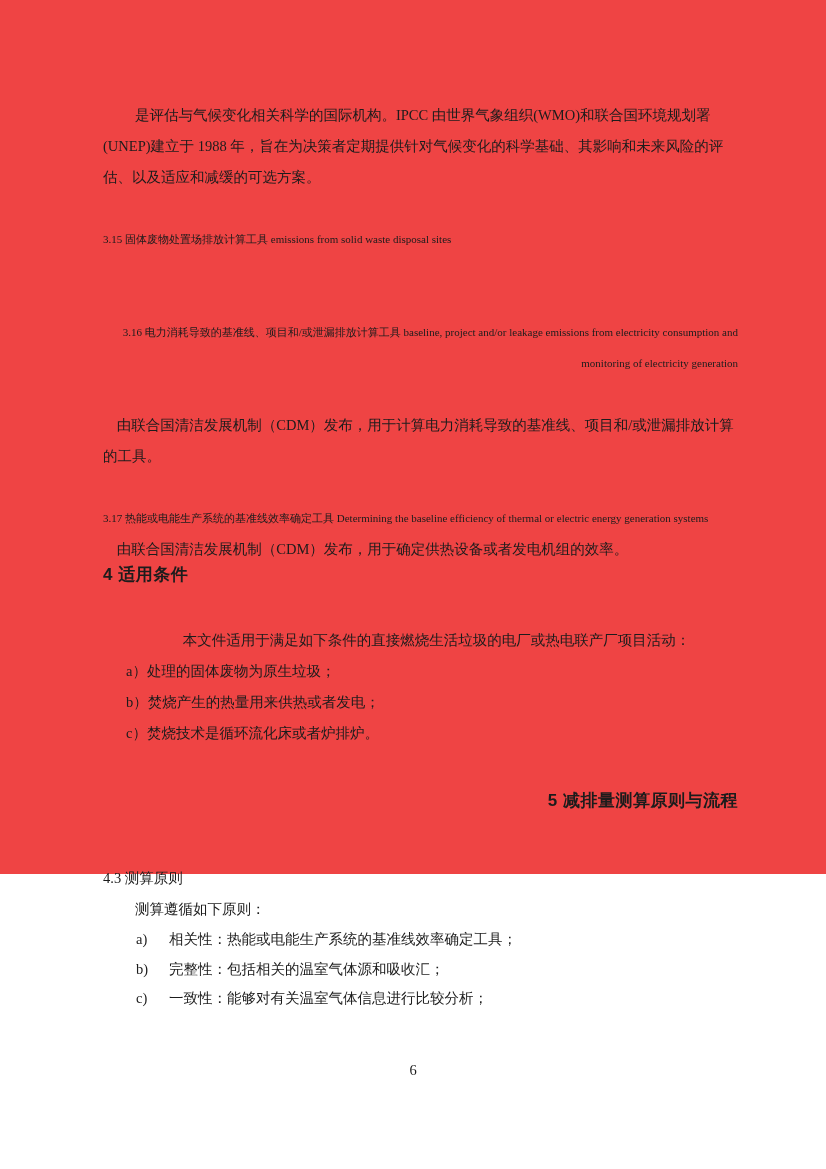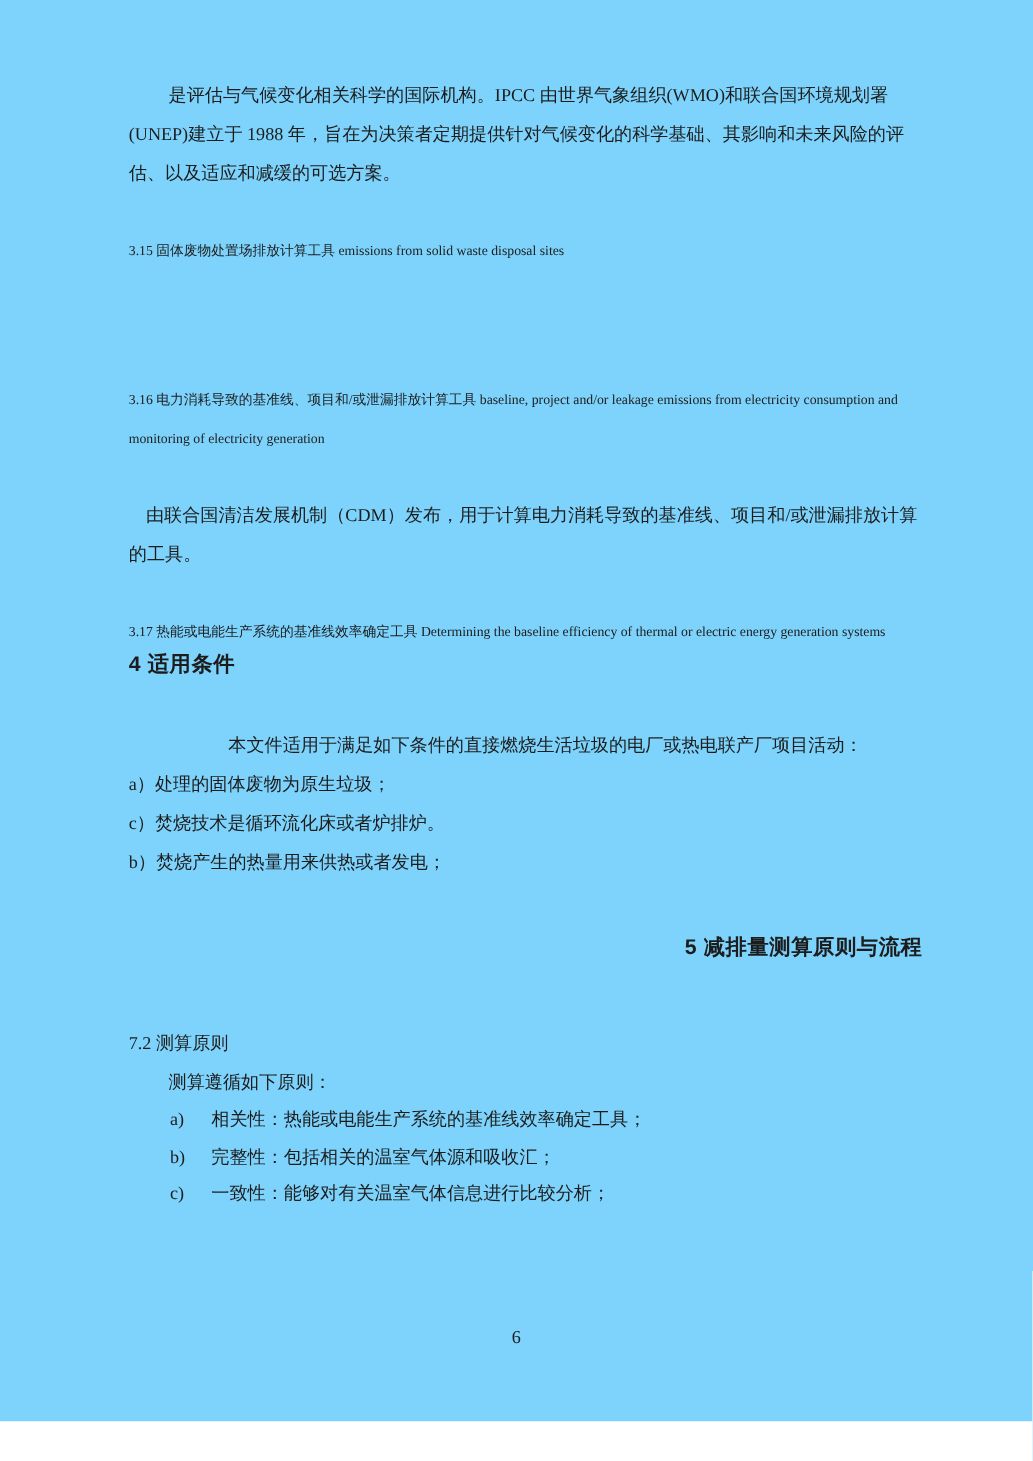--- a/index.html
+++ b/index.html
@@ -9,46 +9,46 @@
     height: 1169px;
     position: relative;
     font-family: "Liberation Serif", "DejaVu Serif", serif;
     color: #1c1c1c;
     overflow: hidden;
   }
   .page {
     position: absolute;
     left: 0; top: 0;
     width: 826px;
-    height: 1137px;
-    background: #7dd3fc;
-    padding: 62px 88px 0 103px;
+    height: 874px;
+    background: #ef4444;
+    padding: 100px 88px 0 103px;
   }
   p.para { font-size: 14.5px; line-height: 31px; }
   p.indent2 { text-indent: 2.2em; }
   p.indent1 { text-indent: 0.95em; }
   .term-heading {
     font-size: 11px;
     line-height: 31px;
     margin-top: 31px;
   }
   .term-def { margin-top: 31px; }
-  .gap-large { margin-top: 88px; }
+  .gap-large { margin-top: 62px; text-align: right; }
   .no-gap { margin-top: 0; }
   h2.section-heading {
     font-family: "Liberation Sans", "DejaVu Sans", sans-serif;
     font-size: 17px;
     font-weight: bold;
     line-height: 20px;
     letter-spacing: 0.5px;
   }
   .h4-heading { }
   .h5-heading { margin-top: 42px; text-align: right; }
   .sect4-intro { margin-top: 40px; text-align: center; }
-  .sect4-list { list-style: none; }
+  .sect4-list { list-style: none; margin-left: 23px; }
   .sect4-list li { font-size: 14.5px; line-height: 31px; }
   .sub-heading { font-size: 14.5px; line-height: 31px; margin-top: 52px; }
   .sub-intro { margin-top: 0; }
   .principle-list { list-style: none; margin-left: 33px; margin-top: 0; }
   .principle-list li {
     display: flex;
     font-size: 14.5px;
     line-height: 29.5px;
     align-items: flex-start;
   }
@@ -72,34 +72,35 @@
 <div class="page">
 
   <p class="para indent2">是评估与气候变化相关科学的国际机构。IPCC 由世界气象组织(WMO)和联合国环境规划署(UNEP)建立于 1988 年，旨在为决策者定期提供针对气候变化的科学基础、其影响和未来风险的评估、以及适应和减缓的可选方案。</p>
 
   <p class="term-heading">3.15 固体废物处置场排放计算工具 emissions from solid waste disposal sites</p>
 
   <p class="term-heading gap-large">3.16 电力消耗导致的基准线、项目和/或泄漏排放计算工具 baseline, project and/or leakage emissions from electricity consumption and monitoring of electricity generation</p>
   <p class="para indent1 term-def">由联合国清洁发展机制（CDM）发布，用于计算电力消耗导致的基准线、项目和/或泄漏排放计算的工具。</p>
 
   <p class="term-heading">3.17 热能或电能生产系统的基准线效率确定工具 Determining the baseline efficiency of thermal or electric energy generation systems</p>
+  <p class="para indent1 no-gap">由联合国清洁发展机制（CDM）发布，用于确定供热设备或者发电机组的效率。</p>
 
   <h2 class="section-heading h4-heading">4 适用条件</h2>
 
   <p class="para indent2 sect4-intro">本文件适用于满足如下条件的直接燃烧生活垃圾的电厂或热电联产厂项目活动：</p>
 
   <ul class="sect4-list">
     <li>a）处理的固体废物为原生垃圾；</li>
+    <li>b）焚烧产生的热量用来供热或者发电；</li>
     <li>c）焚烧技术是循环流化床或者炉排炉。</li>
-    <li>b）焚烧产生的热量用来供热或者发电；</li>
   </ul>
 
   <h2 class="section-heading h5-heading">5 减排量测算原则与流程</h2>
 
-  <p class="sub-heading">7.2 测算原则</p>
+  <p class="sub-heading">4.3 测算原则</p>
   <p class="para indent2 sub-intro">测算遵循如下原则：</p>
 
   <ul class="principle-list">
     <li>
       <span class="li-label">a)</span>
       <span class="li-text">相关性：热能或电能生产系统的基准线效率确定工具；</span>
     </li>
     <li>
       <span class="li-label">b)</span>
       <span class="li-text">完整性：包括相关的温室气体源和吸收汇；</span>

